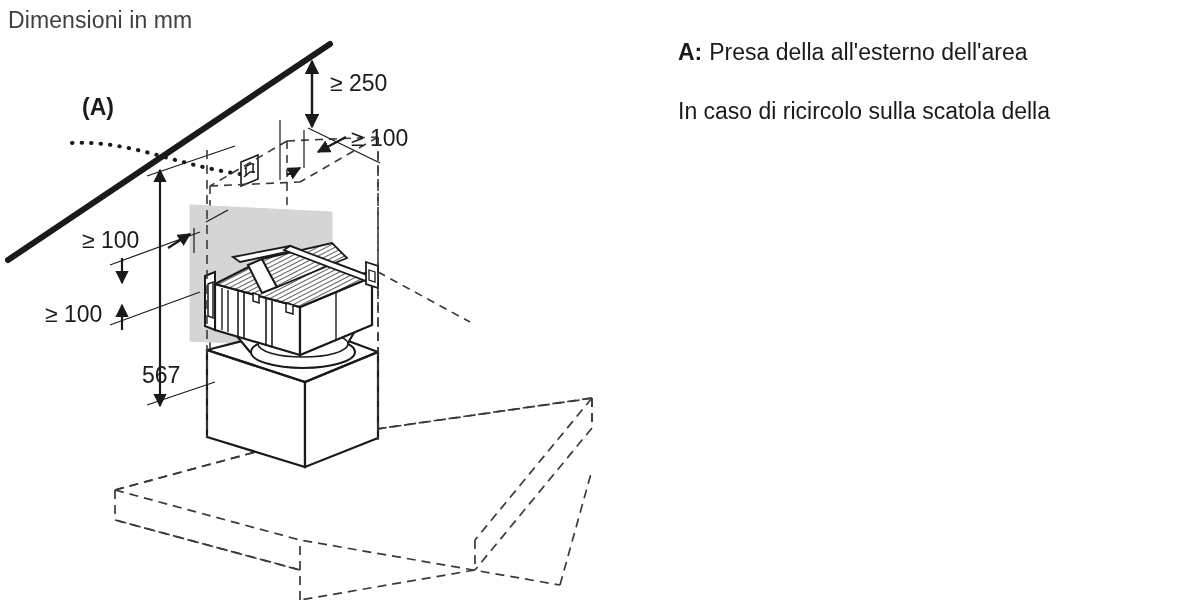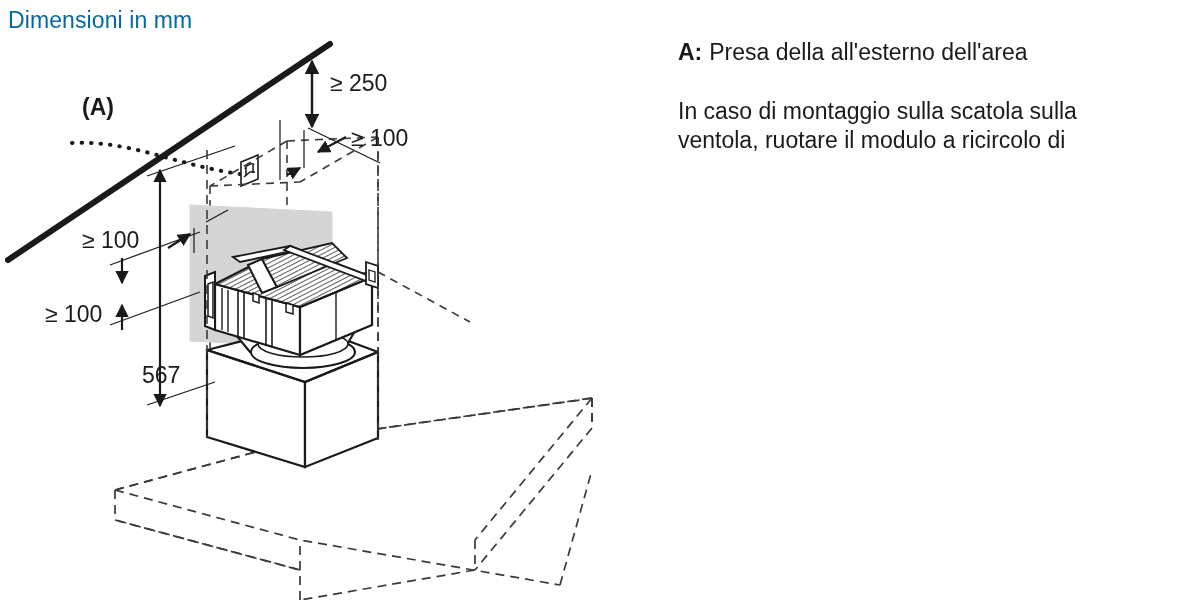--- a/index.html
+++ b/index.html
@@ -20,21 +20,21 @@
     left: 0; top: 0;
     width: 1200px;
     height: 600px;
   }
   .title {
     position: absolute;
     left: 8px;
     top: 7px;
     font-size: 23px;
     letter-spacing: 0.1px;
-    color: #0369a1;
+    color: #404040;
     white-space: nowrap;
   }
   .notes {
     position: absolute;
     left: 678px;
     top: 38px;
     width: 510px;
   }
   .note-block { margin-bottom: 30px; }
   .note-line {
@@ -261,19 +261,18 @@
   <div class="notes">
 
     <div class="note-block">
       <div class="note-line note-a-first">
         <span class="note-a-key">A:</span>
         <span>Presa della all'esterno dell'area</span>
       </div>
     </div>
 
     <div class="note-block">
-      <div class="note-line">In caso di montaggio sulla scatola sulla</div>
-      <div class="note-line">ventola, ruotare il modulo a ricircolo di</div>
+      <div class="note-line">In caso di ricircolo sulla scatola della</div>
     </div>
 
   </div>
 
 </div>
 
 </body></html>

